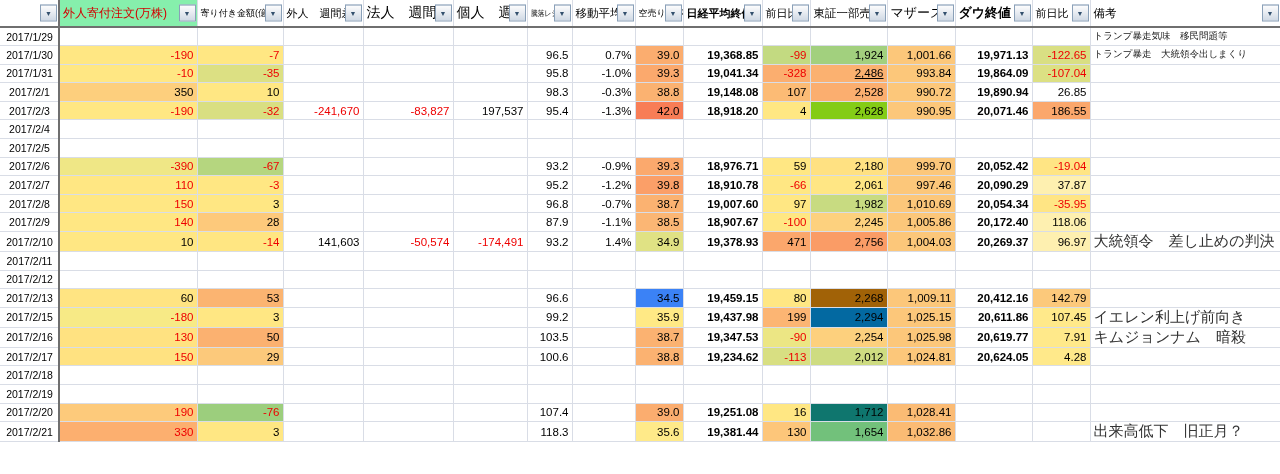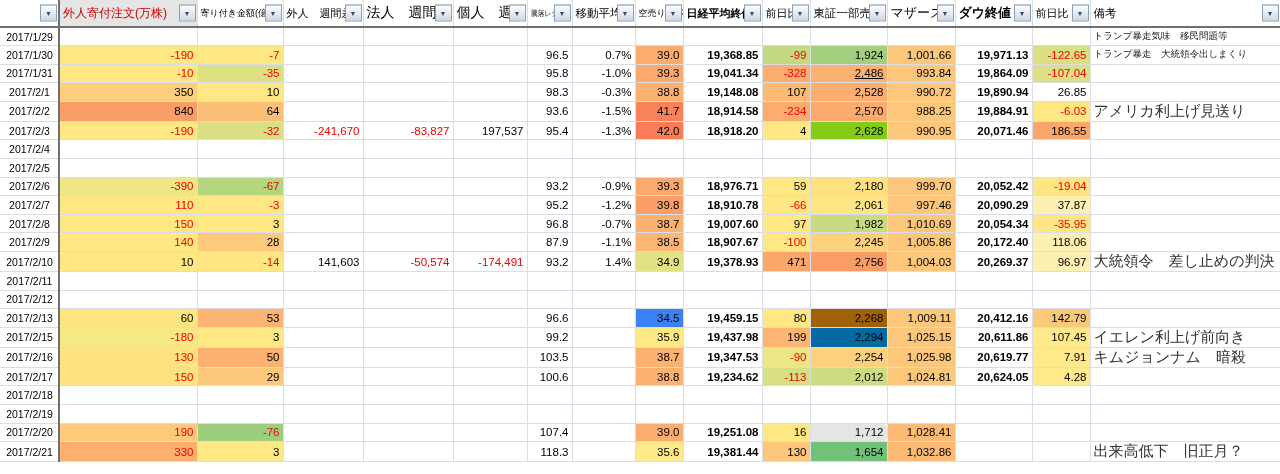--- a/index.html
+++ b/index.html
@@ -8,21 +8,21 @@
   td,th{box-sizing:border-box;overflow:hidden;white-space:nowrap;border-right:1px solid #d9dde6;border-bottom:1px solid #d9dde6;padding:0 3px;font-size:11.5px;color:#000;vertical-align:middle;}
   thead th{height:27px;text-align:left;font-weight:normal;position:relative;border-bottom:2px solid #6f6f6f;background:#fff;padding-right:1px;}
   tbody td{height:18.6px;text-align:right;}
   td.datecell{font-size:10.5px;padding-right:2px;border-right:2px solid #6f6f6f;color:#000;background:#fff;text-align:center;}
   td.remark{text-align:left;border-right:none;}
   .dd{position:absolute;right:1px;top:50%;transform:translateY(-50%);width:15px;height:15px;border:1px solid #8aa0b8;background:linear-gradient(#fdfdfd,#cfd8e4);display:flex;align-items:center;justify-content:center;font-size:7px;color:#33506e;line-height:1;}
   .hlabel{display:inline-block;vertical-align:middle;}
   .bold{font-weight:bold;}
   .rm-l{font-size:15px;color:#333;}
   .rm-s{font-size:9.5px;color:#1a1a1a;}
-  th.col-B{background:#e5e5e5;}
+  th.col-B{background:#86efac;}
   th.col-B .hlabel{color:#d20000;font-size:12px;}
   .fs8{font-size:8px;transform:scaleX(.85);transform-origin:left;}
   .fs9{font-size:9px;}
   .fs11{font-size:11px;}
   .fs13{font-size:13px;}
   .fs14{font-size:14px;}
 </style>
 </head>
 <body>
 
@@ -132,38 +132,20 @@
         <td style="background: rgb(251, 178, 113);">38.8</td>
         <td class="bold">19,148.08</td>
         <td style="background: rgb(252, 187, 117);">107</td>
         <td style="background: rgb(251, 174, 111);">2,528</td>
         <td style="background: rgb(252, 199, 122);">990.72</td>
         <td class="bold">19,890.94</td>
         <td>26.85</td>
         <td class="remark rm-l"></td>
       </tr>
       <tr>
-        <td class="datecell">2017/2/2</td>
-        <td style="background: rgb(250, 158, 103);">840</td>
-        <td style="background: rgb(251, 191, 119);">64</td>
-        <td></td>
-        <td></td>
-        <td></td>
-        <td>93.6</td>
-        <td>-1.5%</td>
-        <td style="background: rgb(248, 130, 90);">41.7</td>
-        <td class="bold">18,914.58</td>
-        <td style="background: rgb(251, 172, 110); color: rgb(238, 0, 0);">-234</td>
-        <td style="background: rgb(251, 171, 109);">2,570</td>
-        <td style="background: rgb(252, 199, 122);">988.25</td>
-        <td class="bold">19,884.91</td>
-        <td style="background: rgb(255, 231, 131); color: rgb(238, 0, 0);">-6.03</td>
-        <td class="remark rm-l">アメリカ利上げ見送り</td>
-      </tr>
-      <tr>
         <td class="datecell">2017/2/3</td>
         <td style="background: rgb(255, 231, 131); color: rgb(238, 0, 0);">-190</td>
         <td style="background: rgb(217, 223, 130); color: rgb(238, 0, 0);">-32</td>
         <td style="color: rgb(238, 0, 0);">-241,670</td>
         <td style="color: rgb(238, 0, 0);">-83,827</td>
         <td>197,537</td>
         <td>95.4</td>
         <td>-1.3%</td>
         <td style="background: rgb(248, 125, 86);">42.0</td>
         <td class="bold">18,918.20</td>
@@ -449,21 +431,21 @@
         <td style="background: rgb(253, 202, 123); color: rgb(238, 0, 0);">190</td>
         <td style="background: rgb(156, 206, 125); color: rgb(238, 0, 0);">-76</td>
         <td></td>
         <td></td>
         <td></td>
         <td>107.4</td>
         <td></td>
         <td style="background: rgb(251, 173, 111);">39.0</td>
         <td class="bold">19,251.08</td>
         <td style="background: rgb(255, 231, 131);">16</td>
-        <td style="background: #e5e5e5; border-radius: 6px;">1,712</td>
+        <td style="background: #0f766e;">1,712</td>
         <td style="background: rgb(251, 187, 116);">1,028.41</td>
         <td></td>
         <td></td>
         <td class="remark rm-l"></td>
       </tr>
       <tr>
         <td class="datecell">2017/2/21</td>
         <td style="background: rgb(252, 175, 111); color: rgb(238, 0, 0);">330</td>
         <td style="background: rgb(255, 231, 131);">3</td>
         <td></td>

